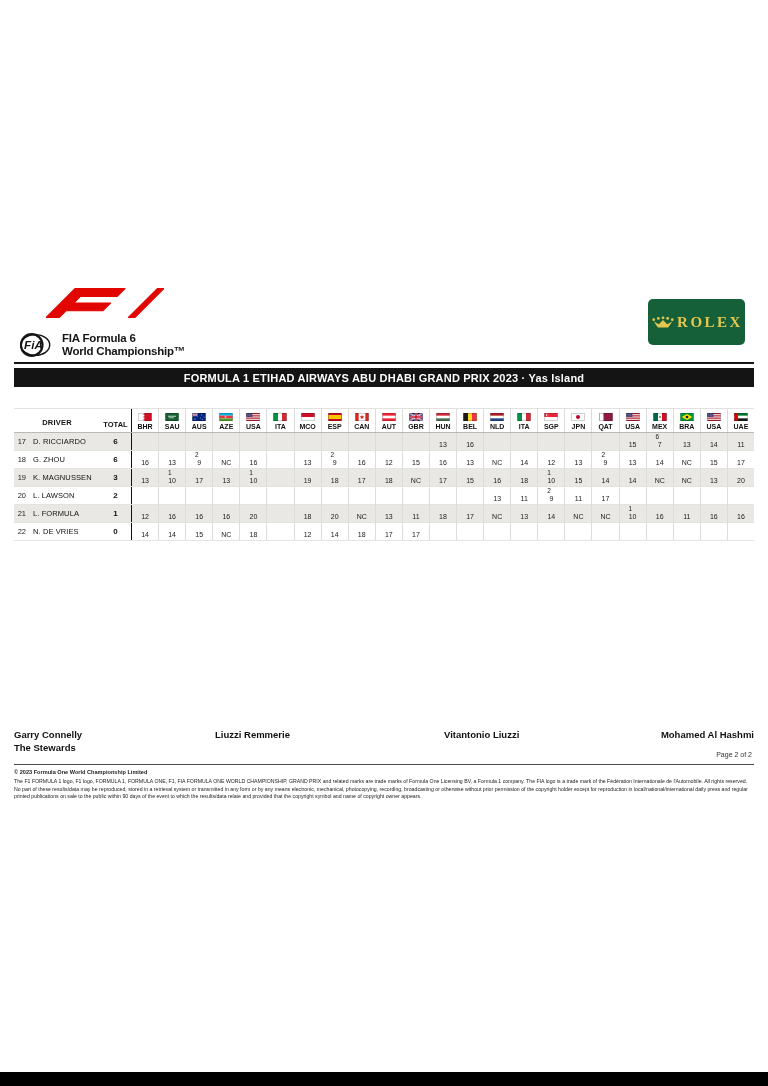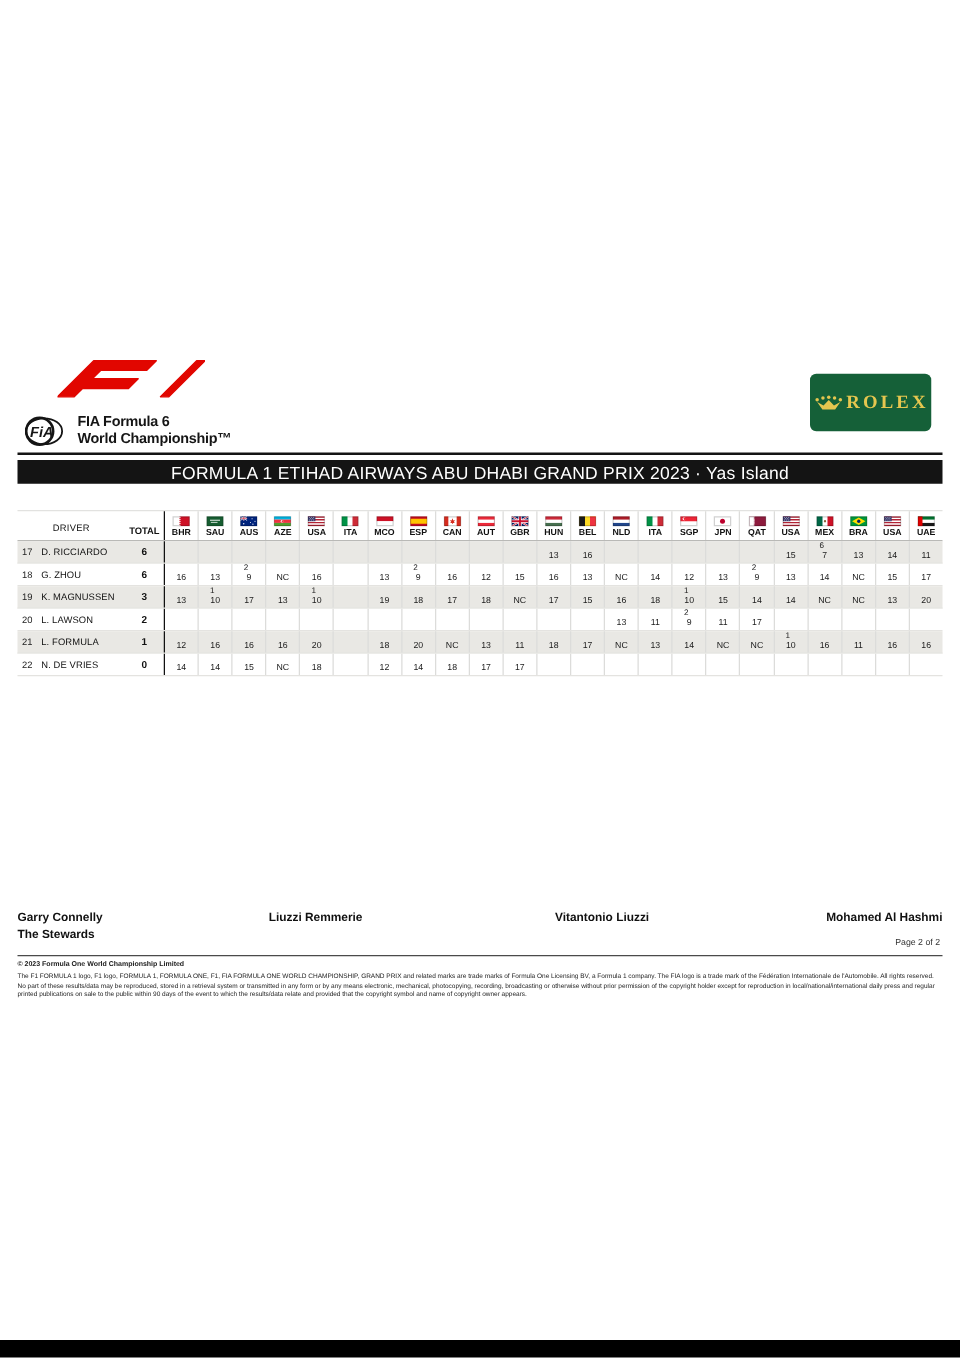--- a/index.html
+++ b/index.html
@@ -11,28 +11,28 @@
   .f1-logo svg{width:100%;height:100%;display:block}
   .fia-row{position:absolute;left:20px;top:331px;display:flex;align-items:center;gap:6px}
   .fia-mark{width:36px;height:28px;display:block}
   .fia-mark svg{width:100%;height:100%;display:block}
   .fia-text{font-size:11.5px;font-weight:700;line-height:1.12;letter-spacing:-.2px;color:#151515}
   .rolex{position:absolute;left:648px;top:299px;width:97px;height:46px;background:var(--rolex-green,#156038);border-radius:5px;display:flex;flex-direction:row;align-items:center;justify-content:center;gap:1px}
   .rolex-crown{width:26px;height:13px;display:block}
   .rolex-word{font-family:"Liberation Serif",serif;font-weight:700;font-size:15px;letter-spacing:2.5px;color:var(--rolex-gold,#e5c64f)}
 
   .rule{position:absolute;left:14px;top:362px;width:740px;height:2px;background:#141414}
-  .title-bar{position:absolute;left:14px;top:368px;width:740px;height:19px;background:var(--title-bar,#141414);color:#fff;display:flex;align-items:center;justify-content:center;font-size:14px;font-weight:400;letter-spacing:.2px}
+  .title-bar{position:absolute;left:14px;top:368px;width:740px;height:19px;background:var(--title-bar,#141414);color:#fff;display:flex;align-items:center;justify-content:center;font-size:11px;font-weight:700;letter-spacing:.2px}
   .subtitle-bar{position:absolute;left:14px;top:390px;width:740px;height:16px;background:var(--subtitle-bar,#b5b5b3);color:#111;display:flex;align-items:center;justify-content:center;font-size:10.5px;font-weight:700}
 
   
   .standings{position:absolute;left:14px;top:408px;width:740px}
   .thead,.trow{display:grid;grid-template-columns:16px 70px 31px repeat(23,1fr)}
   .thead{height:25px;border-bottom:1px solid #b9b9b6;border-top:1px solid #e2e2e0}
-  .hdr-driver{grid-column:1/3;display:flex;align-items:flex-end;justify-content:center;font-size:7.5px;font-weight:400;padding-bottom:5px;letter-spacing:.2px}
+  .hdr-driver{grid-column:1/3;display:flex;align-items:flex-end;justify-content:center;font-size:7.5px;font-weight:700;padding-bottom:5px;letter-spacing:.2px}
   .hdr-total{display:flex;align-items:flex-end;justify-content:center;font-size:7.5px;font-weight:700;padding-bottom:3px}
   .hcell{display:flex;flex-direction:column;align-items:center;justify-content:flex-end;padding-bottom:2px;border-left:1px solid #dcdcda}
   .hcell.first{border-left:1.5px solid #111}
   .flag{width:14px;height:8px;display:block;margin-bottom:2px;outline:1px solid rgba(0,0,0,.18);outline-offset:-1px}
   .flag svg{display:block;width:100%;height:100%}
   .code{font-size:7px;font-weight:700;line-height:1}
   .trow{height:18px;border-bottom:1px solid #e4e3e0;background:#fff}
   .trow.stripe{background:var(--stripe,#e9e8e4)}
   .pos{display:flex;align-items:center;justify-content:flex-end;font-size:7.5px;color:#222;padding-right:4px}
   .drv{display:flex;align-items:center;font-size:7.5px;font-weight:400;padding-left:3px;letter-spacing:.1px;white-space:nowrap}

